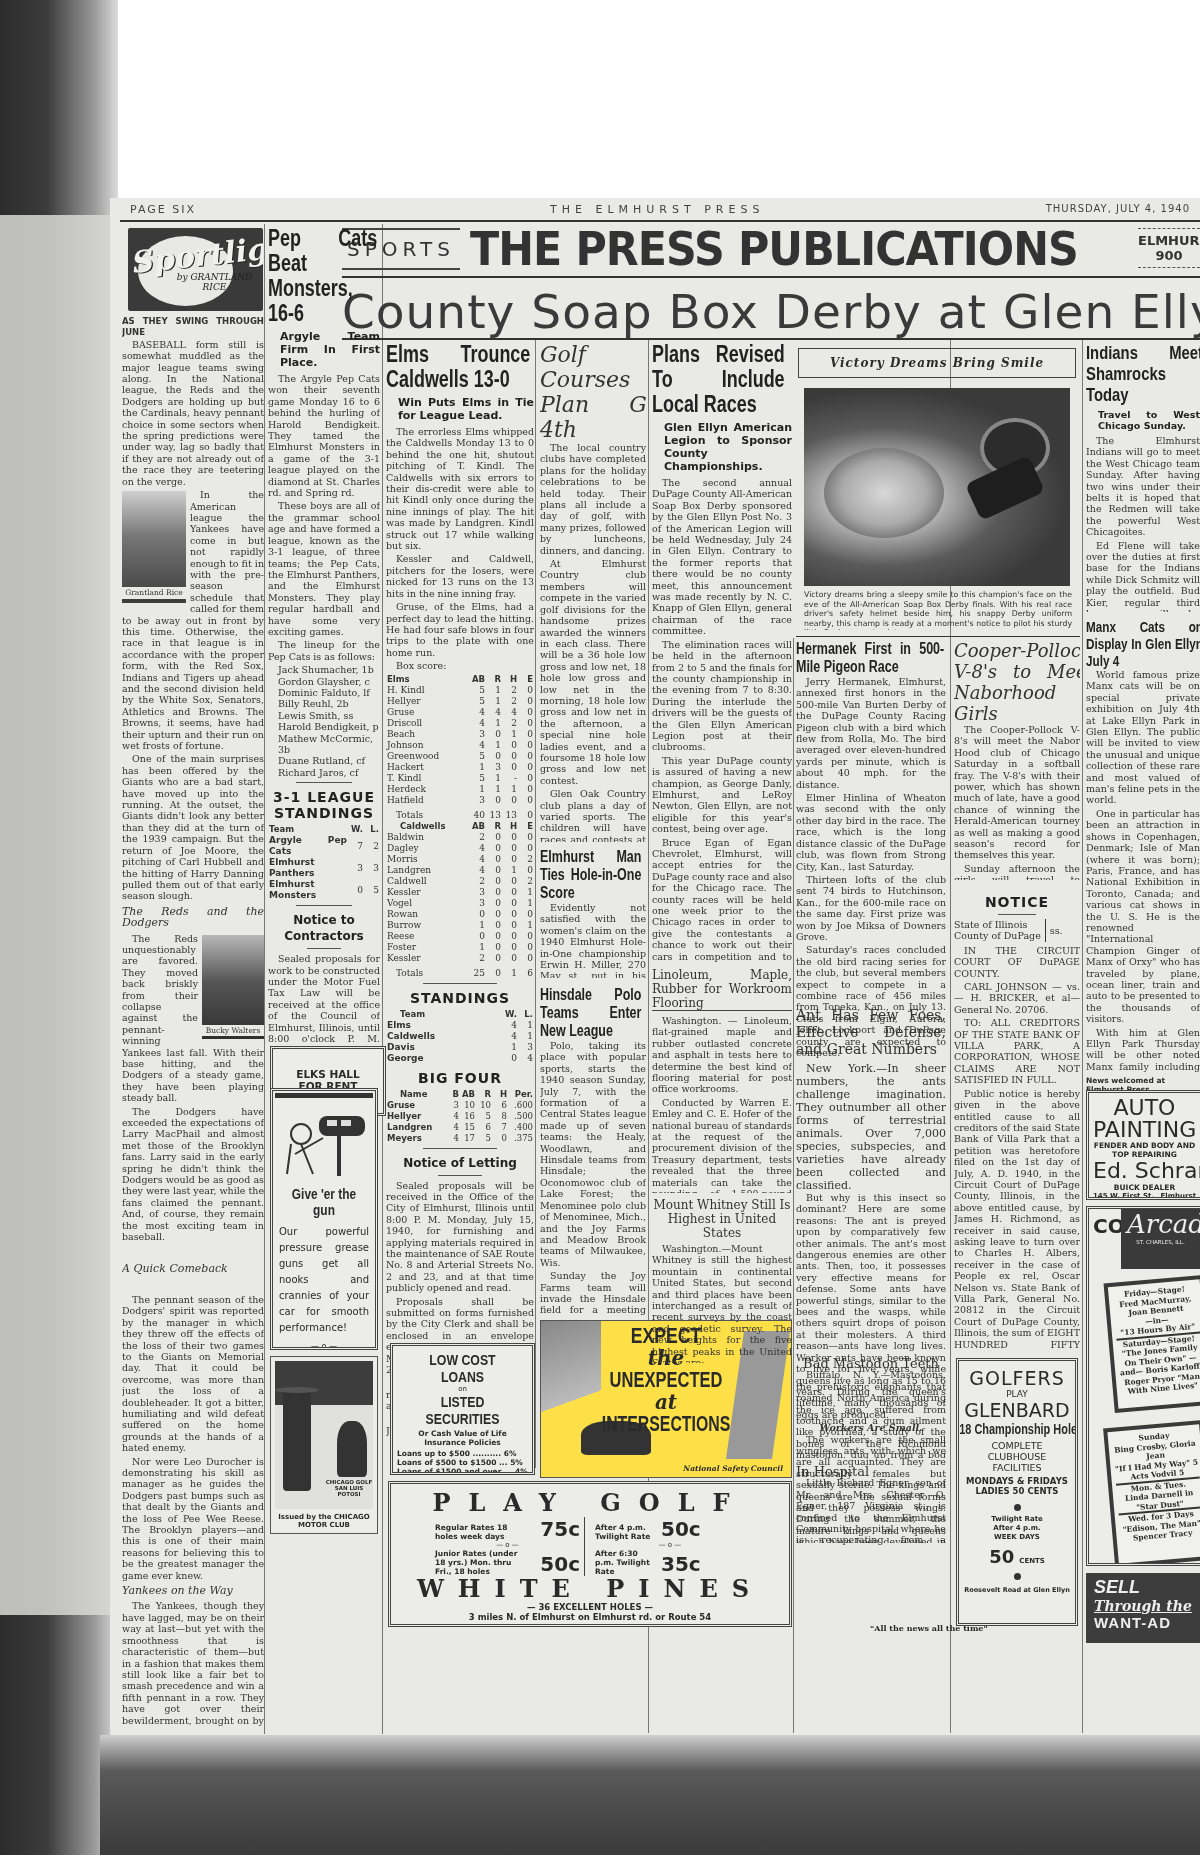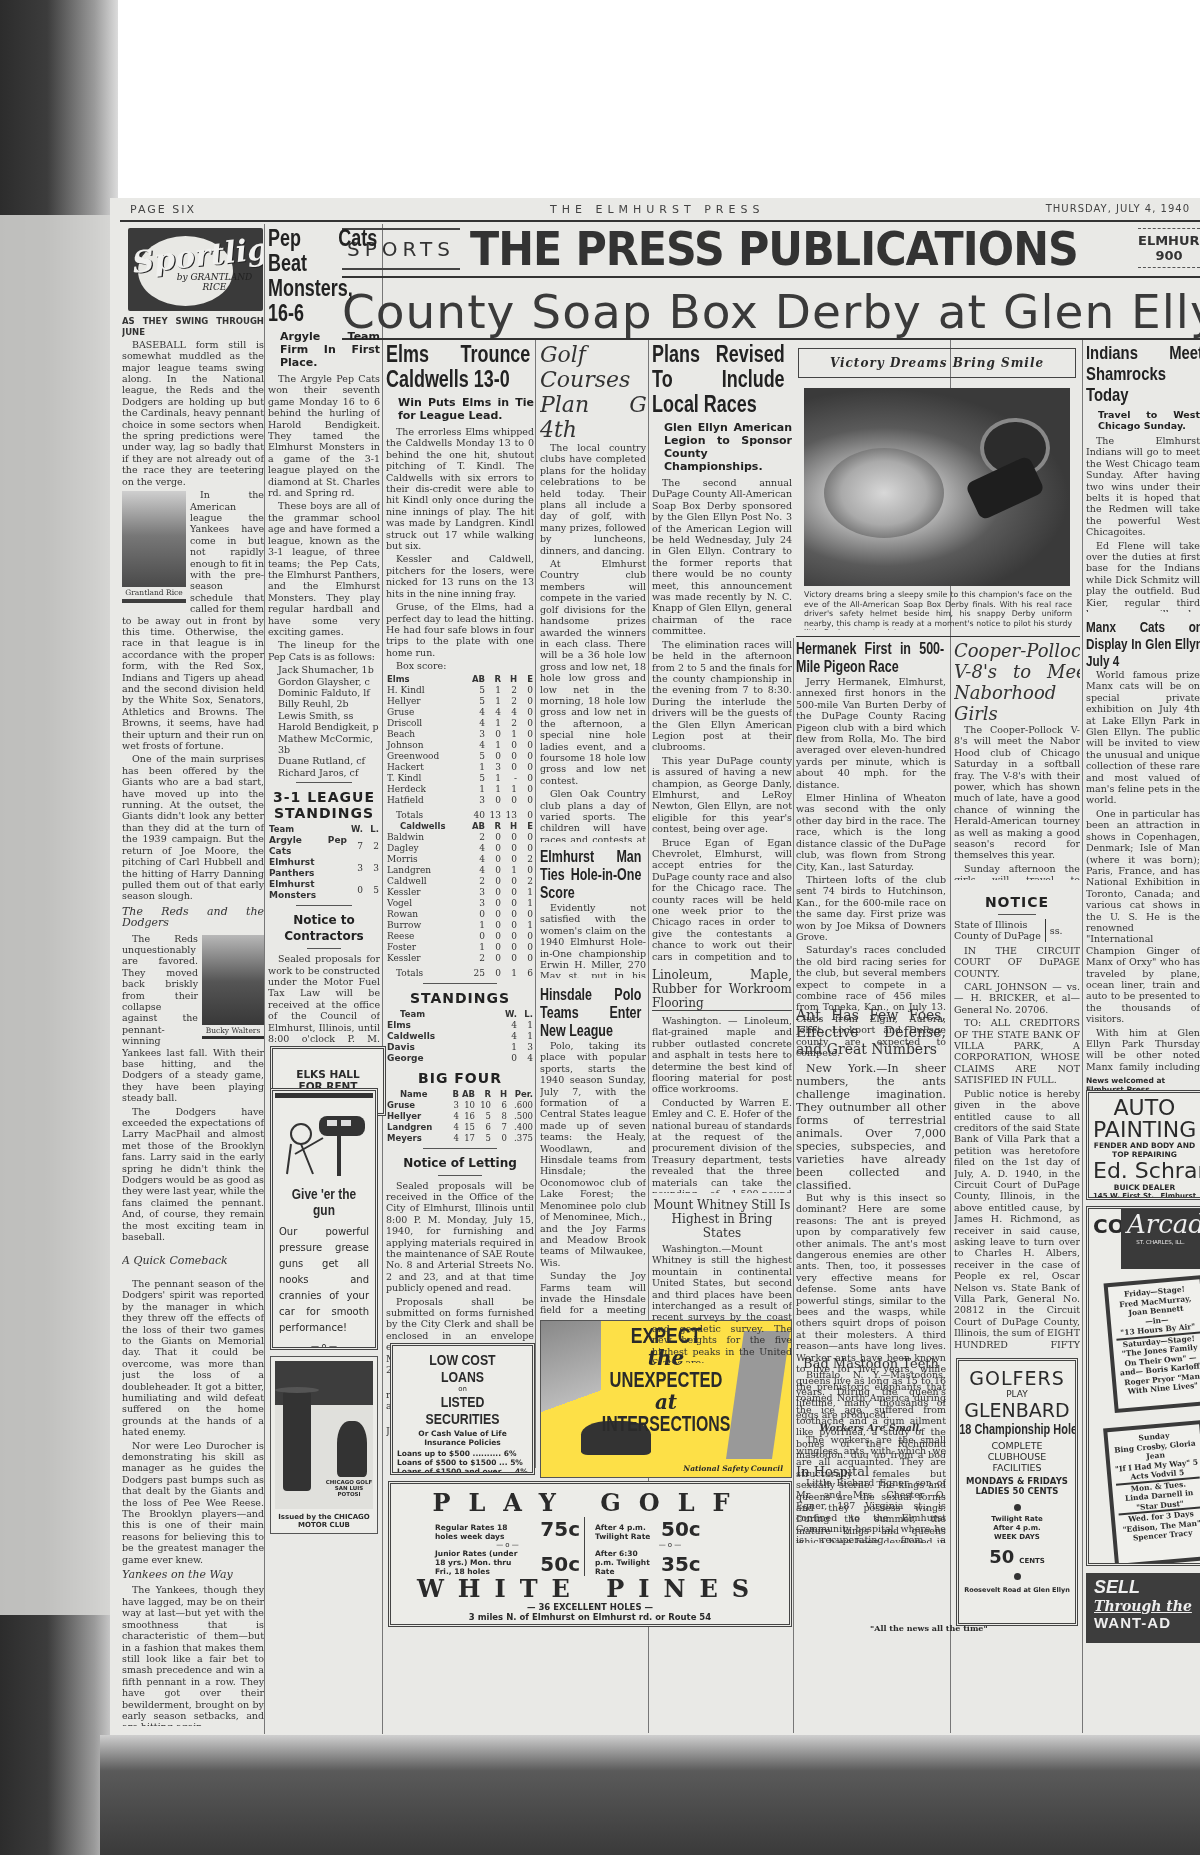--- a/index.html
+++ b/index.html
@@ -117,21 +117,21 @@
       <div style="margin-top:96px;text-align:center;font-size:7.5px;background:#e9e9e6;">Grantland Rice</div>
     </div>
     <p>In the American league the Yankees have come in but not rapidly enough to fit in with the pre-season schedule that called for them to be away out in front by this time. Otherwise, the race in that league is in accordance with the proper form, with the Red Sox, Indians and Tigers up ahead and the second division held by the White Sox, Senators, Athletics and Browns. The Browns, it seems, have had their upturn and their run on wet frosts of fortune.</p>
     <p>One of the main surprises has been offered by the Giants who are a bad start, have moved up into the running. At the outset, the Giants didn't look any better than they did at the turn of the 1939 campaign. But the return of Joe Moore, the pitching of Carl Hubbell and the hitting of Harry Danning pulled them out of that early season slough.</p>
     <div style="font-style:italic;font-size:11px;margin:4px 0;">The Reds and the Dodgers</div>
     <div style="float:right;width:62px;height:104px;margin:2px 0 2px 4px;background:linear-gradient(180deg,#b8b8b8,#555 45%,#2f2f2f);">
       <div style="margin-top:90px;text-align:center;font-size:7.5px;background:#e9e9e6;">Bucky Walters</div>
     </div>
     <p>The Reds unquestionably are favored. They moved back briskly from their collapse against the pennant-winning Yankees last fall. With their base hitting, and the Dodgers of a steady game, they have been playing steady ball.</p>
     <p>The Dodgers have exceeded the expectations of Larry MacPhail and almost met those of the Brooklyn fans. Larry said in the early spring he didn't think the Dodgers would be as good as they were last year, while the fans claimed the pennant. And, of course, they remain the most exciting team in baseball.</p>
-    <div style="font-style:italic;font-size:11px;margin:12px 0;">A Quick Comeback</div>
+    <div style="font-style:italic;font-size:11px;margin:20px 0;">A Quick Comeback</div>
     <p>The pennant season of the Dodgers' spirit was reported by the manager in which they threw off the effects of the loss of their two games to the Giants on Memorial day. That it could be overcome, was more than just the loss of a doubleheader. It got a bitter, humiliating and wild defeat suffered on the home grounds at the hands of a hated enemy.</p>
     <p>Nor were Leo Durocher is demonstrating his skill as manager as he guides the Dodgers past bumps such as that dealt by the Giants and the loss of Pee Wee Reese. The Brooklyn players—and this is one of their main reasons for believing this to be the greatest manager the game ever knew.</p>
     <div style="font-style:italic;font-size:11px;margin:4px 0;">Yankees on the Way</div>
     <p>The Yankees, though they have lagged, may be on their way at last—but yet with the smoothness that is characteristic of them—but in a fashion that makes them still look like a fair bet to smash precedence and win a fifth pennant in a row. They have got over their bewilderment, brought on by early season setbacks, and are hitting again.</p>
     <p>The Red Sox, holding first place, aren't going to be overhauled easily. Even the Yankees know that Cleveland, with Bob Feller swinging along and a fine second-base combination in Mack and Boudreau, and Detroit, with a lot of power, are dangerous, too. The White Sox are going to be troublesome from time to time—as they were last week, when they took two games out of three from the Yankees—but they scarcely are contenders and the rest of the clubs do not matter, either.</p>
 
   </div>
 
   <div class="art body" style="left:158px; top:28px; width:112px; height:820px;">
     <div class="hd-cond" style="white-space:normal;width:140px;">Pep Cats Beat Monsters, 16-6</div>
@@ -606,21 +606,21 @@
   </div>
 
   <div class="art body" style="left:542px; top:770px; width:140px; height:225px;">
     <div style="font-family:'DejaVu Serif',serif;font-size:12px;line-height:14px;border-bottom:1px solid #444;margin-bottom:4px;">Linoleum, Maple, Rubber for Workroom Flooring</div>
     <p>Washington. — Linoleum, flat-grained maple and rubber outlasted concrete and asphalt in tests here to determine the best kind of flooring material for post office workrooms.</p>
     <p>Conducted by Warren E. Emley and C. E. Hofer of the national bureau of standards at the request of the procurement division of the Treasury department, tests revealed that the three materials can take the pounding of 1,500-pound trucks with small iron wheels better than can materials generally used for street paving.</p>
 
   </div>
 
   <div class="art body" style="left:542px; top:1000px; width:140px; height:165px;">
-    <div style="font-family:'DejaVu Serif',serif;font-size:12px;line-height:14px;text-align:center;margin-bottom:3px;">Mount Whitney Still Is Highest in Bring States</div>
+    <div style="font-family:'DejaVu Serif',serif;font-size:12px;line-height:14px;text-align:center;margin-bottom:3px;">Mount Whitney Still Is Highest in United States</div>
     <p>Washington.—Mount Whitney is still the highest mountain in continental United States, but second and third places have been interchanged as a result of recent surveys by the coast and geodetic survey. The new heights for the five highest peaks in the United States are:</p>
 
   </div>
 
   <div class="art body" style="left:686px; top:1160px; width:150px; height:100px;">
     <div style="font-family:'DejaVu Serif',serif;font-size:13px;text-align:center;">Bad Mastodon Teeth</div>
     <p>Buffalo, N. Y.—Mastodons, the prehistoric elephants that roamed North America during the ice age, suffered from toothache and a gum ailment like pyorrhea, a study of the bones of the Richmond mastodon, dug up from a bog in Indiana some seven years ago, has just revealed.</p>
   </div>
 
   <div class="art body" style="left:686px; top:1268px; width:150px; height:80px;">

